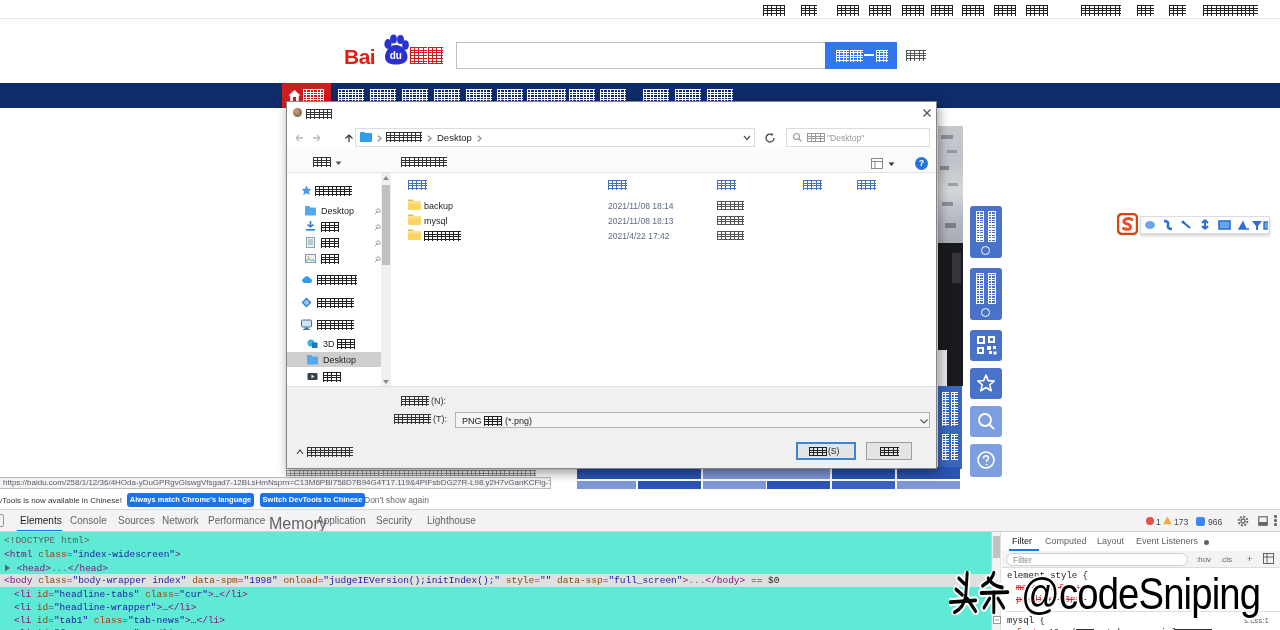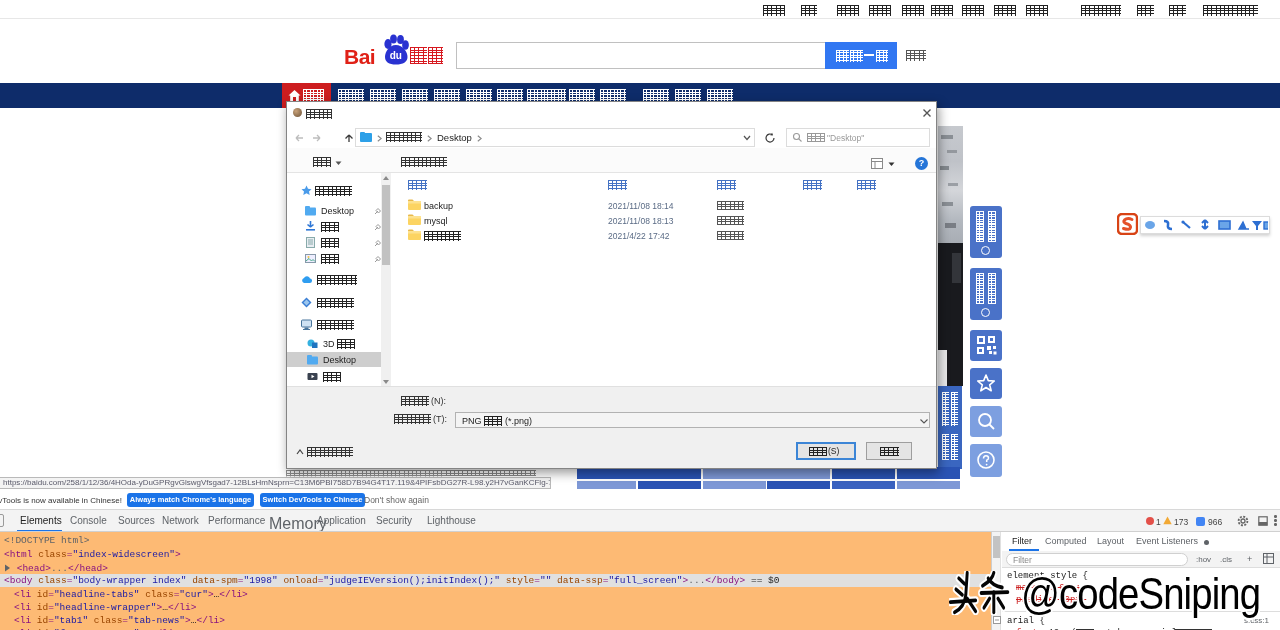--- a/index.html
+++ b/index.html
@@ -409,21 +409,21 @@
       <circle cx="6" cy="6" r="2" fill="none" stroke="#666" stroke-width="1.3"></circle>
       <circle cx="6" cy="6" r="4.4" fill="none" stroke="#666" stroke-width="1.8" stroke-dasharray="2 1.4"></circle>
     </svg>
   <svg class="a" style="left:1258px;top:6px" width="10" height="10" viewBox="0 0 10 10">
       <rect x="0.8" y="0.8" width="8.4" height="8.4" fill="none" stroke="#666" stroke-width="1.2"></rect>
       <rect x="0.8" y="6" width="8.4" height="3.2" fill="#666"></rect>
     </svg>
   <div class="a" style="left:1274px;top:5px;width:2.5px;height:2.5px;background:#666;border-radius:50%;box-shadow:0 4px 0 #666,0 8px 0 #666"></div>
 </div>
 
-<div class="a mono" style="left:0;top:532px;width:991px;height:98px;background:#fdba74;font-size:9.5px;color:#881280;overflow:hidden">
+<div class="a mono" style="left:0;top:532px;width:991px;height:98px;background:#5eead4;font-size:9.5px;color:#881280;overflow:hidden">
   <div class="a" style="left:4px;top:3px;color:#5f6368">&lt;!DOCTYPE html&gt;</div>
   <div class="a" style="left:4px;top:17px;white-space:nowrap">&lt;html <span style="color:#994500">class</span>=<span style="color:#1a1aa6">"index-widescreen"</span>&gt;</div>
   <div class="a" style="left:4px;top:31px;white-space:nowrap"><svg style="display:inline-block;width:7px;height:8px;vertical-align:-1px" viewBox="0 0 7 8">
         <path d="M1 0.5 L6 4 L1 7.5 Z" fill="#5f6368"></path>
       </svg> &lt;head&gt;<span style="color:#5f6368">...</span>&lt;/head&gt;</div>
   <div class="a" style="left:0;top:42px;width:991px;height:13px;background:#e0e0e0"></div>
   <div class="a" style="left:4px;top:43px;white-space:nowrap">&lt;body <span style="color:#994500">class</span>=<span style="color:#1a1aa6">"body-wrapper index"</span> <span style="color:#994500">data-spm</span>=<span style="color:#1a1aa6">"1998"</span> <span style="color:#994500">onload</span>=<span style="color:#1a1aa6">"judgeIEVersion();initIndex();"</span> <span style="color:#994500">style</span>=<span style="color:#1a1aa6">""</span> <span style="color:#994500">data-ssp</span>=<span style="color:#1a1aa6">"full_screen"</span>&gt;<span style="color:#5f6368">...</span>&lt;/body&gt; <span style="color:#222">== $0</span></div>
   <div class="a" style="left:14px;top:57px;white-space:nowrap">&lt;li <span style="color:#994500">id</span>=<span style="color:#1a1aa6">"headline-tabs"</span> <span style="color:#994500">class</span>=<span style="color:#1a1aa6">"cur"</span>&gt;<span style="color:#222">…</span>&lt;/li&gt;</div>
   <div class="a" style="left:14px;top:70px;white-space:nowrap">&lt;li <span style="color:#994500">id</span>=<span style="color:#1a1aa6">"headline-wrapper"</span>&gt;<span style="color:#222">…</span>&lt;/li&gt;</div>
   <div class="a" style="left:14px;top:83px;white-space:nowrap">&lt;li <span style="color:#994500">id</span>=<span style="color:#1a1aa6">"tab1"</span> <span style="color:#994500">class</span>=<span style="color:#1a1aa6">"tab-news"</span>&gt;<span style="color:#222">…</span>&lt;/li&gt;</div>
@@ -451,21 +451,21 @@
       <g fill="none" stroke="#5f6368" stroke-width="1">
         <rect x="0.5" y="0.5" width="10" height="10"></rect>
         <line x1="4" y1="0.5" x2="4" y2="11"></line>
         <line x1="0.5" y1="4" x2="11" y2="4"></line>
       </g>
     </svg>
   <div class="a mono" style="left:15px;top:39px;font-size:9px;color:#222">element.style  {</div>
   <div class="a mono" style="left:24px;top:51px;font-size:9px;color:#c22;text-decoration:line-through;white-space:nowrap">margin: 0px;</div>
   <div class="a mono" style="left:24px;top:63px;font-size:9px;color:#c22;text-decoration:line-through;white-space:nowrap">padding: 0px;</div>
   <div class="a" style="left:10px;top:79px;width:279px;height:1px;background:#ddd"></div>
-  <div class="a mono" style="left:15px;top:84px;font-size:9px;color:#222">arial  {</div>
+  <div class="a mono" style="left:15px;top:84px;font-size:9px;color:#222">mysql  {</div>
   <span class="a" style="left:252px;top:84px;font-size:8px;color:#5f6368">s.css:1</span>
   <div class="a mono" style="left:24px;top:96px;font-size:9px;color:#c22;white-space:nowrap">font: <span style="color:#222">12px/1.5 </span></div>
     <span class="z a" style="left:84px;top:97px;width:18px;height:9px;color:#333"></span>
     <span class="a mono" style="left:104px;top:96px;font-size:9px;color:#222">, tahoma, arial, </span>
     <span class="z a" style="left:183px;top:97px;width:37px;height:9px;color:#333"></span>
     <span class="a mono" style="left:222px;top:96px;font-size:9px;color:#222">;</span>
   <svg class="a" style="left:1px;top:84px" width="8" height="8" viewBox="0 0 8 8">
       <rect x="0.5" y="0.5" width="7" height="7" fill="#fff" stroke="#999"></rect>
       <line x1="2" y1="4" x2="6" y2="4" stroke="#999"></line>
     </svg>

